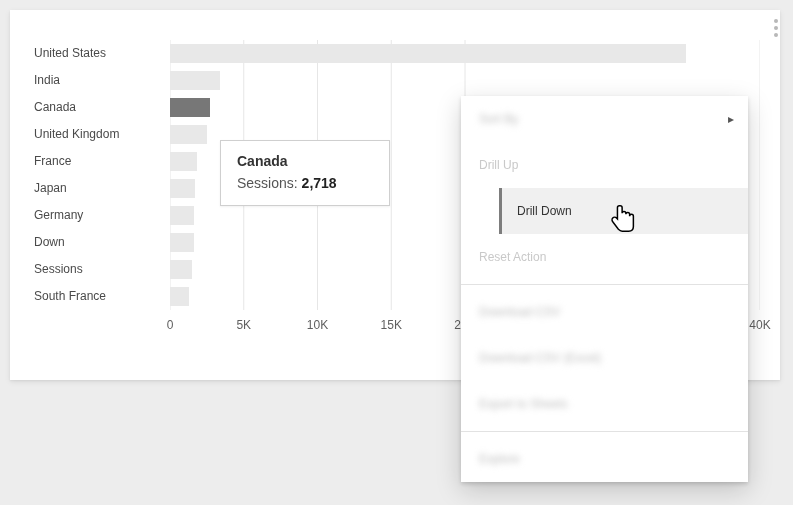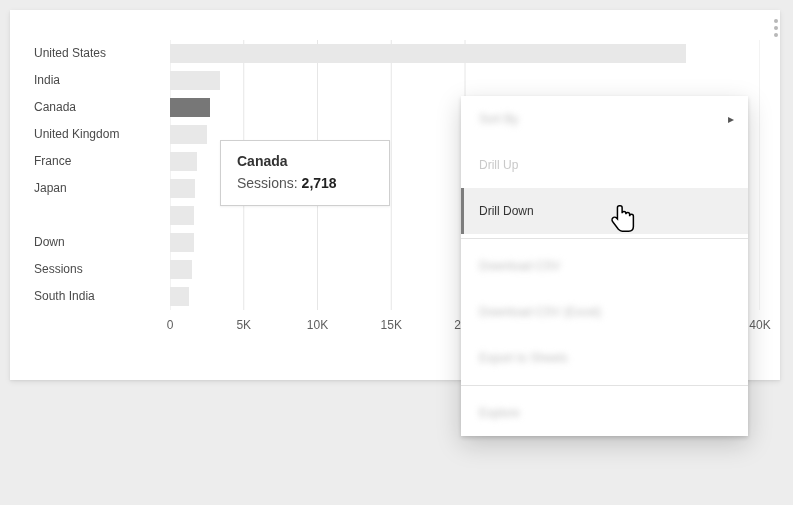--- a/index.html
+++ b/index.html
@@ -46,21 +46,21 @@
   }
   .menu-item {
     position: relative;
     height: 46px; display: flex; align-items: center; padding: 0 18px;
     font-size: 12px; color: #6f6f6f; cursor: pointer;
   }
   .menu-item.has-submenu::after {
     content: "▸"; position: absolute; right: 14px; color: #555; font-size: 12px;
   }
   .menu-item.disabled { color: #C9C9C9; cursor: default; }
-  .menu-item.hover { background: #F0F0F0; color: #333; border-left: 3px solid #7d7d7d; padding-left: 15px; }
+  .menu-item.hover { background: #F0F0F0; color: #333; border-left: 3px solid #7d7d7d; padding-left: 15px; margin-left: 38px; }
   .menu-sep { height: 1px; background: #E2E2E2; margin: 4px 0; }
   .menu-item.blurred span { filter: blur(3px); color: #BDBDBD; }
   .menu-item.blurred { color: #BDBDBD; }
 
   
   .cursor { position: absolute; left: 609px; top: 203px; width: 30px; height: 30px; pointer-events: none; }
 </style>
 </head>
 <body>
 
@@ -72,23 +72,24 @@
   </div>
 
   <div class="plot">
 
     <div class="ylabel" style="top:6px">United States</div>
     <div class="ylabel" style="top:33px">India</div>
     <div class="ylabel" style="top:60px">Canada</div>
     <div class="ylabel" style="top:87px">United Kingdom</div>
     <div class="ylabel" style="top:114px">France</div>
     <div class="ylabel" style="top:141px">Japan</div>
+    <div class="ylabel" style="top:168px">Germany</div>
     <div class="ylabel" style="top:195px">Down</div>
     <div class="ylabel" style="top:222px">Sessions</div>
-    <div class="ylabel" style="top:249px">South India</div>
+    <div class="ylabel" style="top:249px">South France</div>
 
     <div class="plot-area">
       <svg width="590" height="270">
         <g class="grid">
           <line x1="0" y1="0" x2="0" y2="270"></line>
           <line x1="73.75" y1="0" x2="73.75" y2="270"></line>
           <line x1="147.5" y1="0" x2="147.5" y2="270"></line>
           <line x1="221.25" y1="0" x2="221.25" y2="270"></line>
           <line x1="295" y1="0" x2="295" y2="270"></line>
           <line x1="590" y1="0" x2="590" y2="270"></line>
@@ -127,20 +128,23 @@
 <div class="context-menu">
   <div class="menu-item has-submenu blurred">
     <span>Sort By</span>
   </div>
   <div class="menu-item disabled">
     <span>Drill Up</span>
   </div>
   <div class="menu-item hover">
     <span>Drill Down</span>
   </div>
+  <div class="menu-item disabled">
+    <span>Reset Action</span>
+  </div>
   <div class="menu-sep"></div>
   <div class="menu-item blurred">
     <span>Download CSV</span>
   </div>
   <div class="menu-item blurred">
     <span>Download CSV (Excel)</span>
   </div>
   <div class="menu-item blurred">
     <span>Export to Sheets</span>
   </div>

